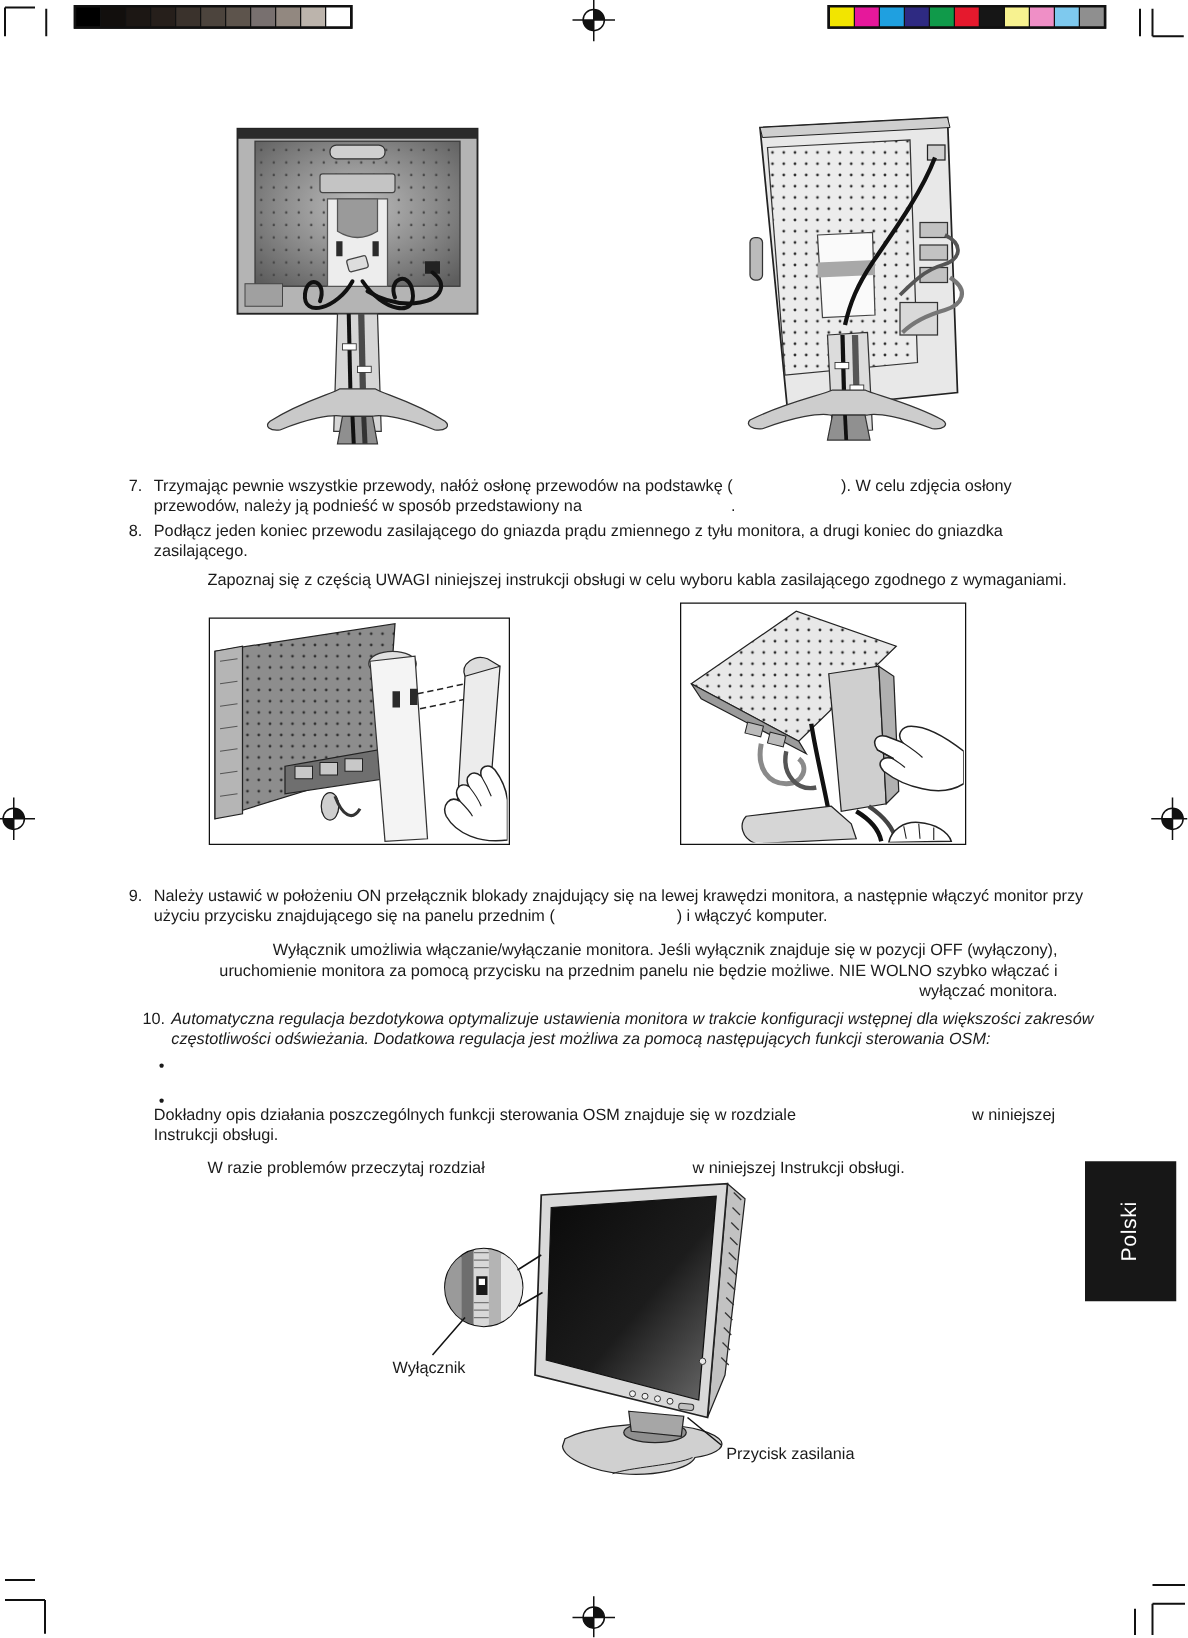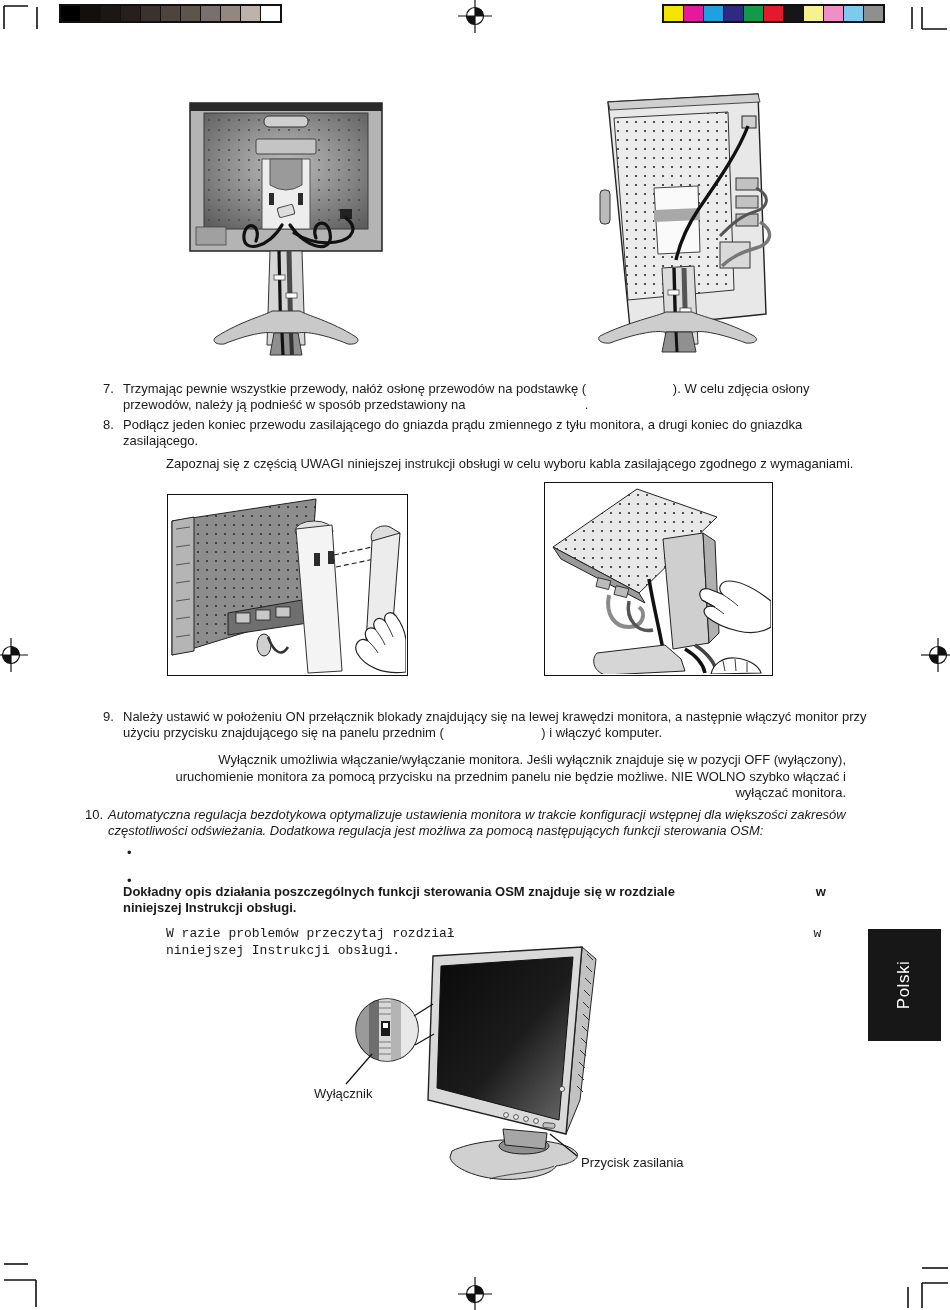--- a/index.html
+++ b/index.html
@@ -254,35 +254,35 @@
   </svg>
 </div>
 
 <div class="step" style="left:103px;top:709px;width:765px;">
   <span class="num">9.</span>
   <div class="body txt">Należy ustawić w położeniu ON przełącznik blokady znajdujący się na lewej krawędzi monitora, a następnie włączyć monitor przy użyciu przycisku znajdującego się na panelu przednim (                           ) i włączyć komputer.</div>
 </div>
 
 <div class="note" style="left:166px;top:752px;width:680px;text-align:right;">Wyłącznik umożliwia włączanie/wyłączanie monitora. Jeśli wyłącznik znajduje się w pozycji OFF (wyłączony), uruchomienie monitora za pomocą przycisku na przednim panelu nie będzie możliwe. NIE WOLNO szybko włączać i wyłączać monitora.</div>
 
-<div class="step wide" style="left:85px;top:807px;width:768px;">
+<div class="step wide" style="left:114px;top:807px;width:768px;">
   <span class="num">10.</span>
   <div class="body txt">Automatyczna regulacja bezdotykowa optymalizuje ustawienia monitora w trakcie konfiguracji wstępnej dla większości zakresów częstotliwości odświeżania. Dodatkowa regulacja jest możliwa za pomocą następujących funkcji sterowania OSM:</div>
 </div>
 
 <div class="bullet-row" style="left:127px;top:845px;width:720px;">
   <span class="glyph">•</span>
 </div>
 <div class="bullet-row" style="left:127px;top:873px;width:720px;">
   <span class="glyph">•</span>
 </div>
 
-<div class="note" style="left:123px;top:884px;width:750px;line-height:16px;font-weight:bold;">Dokładny opis działania poszczególnych funkcji sterowania OSM znajduje się w rozdziale                                       w niniejszej Instrukcji obsługi.</div>
-
-<div class="note" style="left:166px;top:926px;width:700px;font-family:Liberation Mono, monospace;">W razie problemów przeczytaj rozdział                                              w niniejszej Instrukcji obsługi.</div>
+<div class="note" style="left:123px;top:884px;width:750px;line-height:16px;">Dokładny opis działania poszczególnych funkcji sterowania OSM znajduje się w rozdziale                                       w niniejszej Instrukcji obsługi.</div>
+
+<div class="note" style="left:166px;top:926px;width:700px;">W razie problemów przeczytaj rozdział                                              w niniejszej Instrukcji obsługi.</div>
 
 <svg class="abs" style="left:300px;top:938px;" width="400" height="252" viewBox="0 0 400 252">
   <defs>
     <linearGradient id="gE" x1="0" y1="0" x2="1" y2="1">
       <stop offset="0" stop-color="#0a0a0a"></stop>
         <stop offset="0.55" stop-color="#1c1c1c"></stop>
         <stop offset="1" stop-color="#6a6a6a"></stop>
     </linearGradient>
     <clipPath id="cMag">
         <circle cx="87" cy="92" r="31"></circle>

